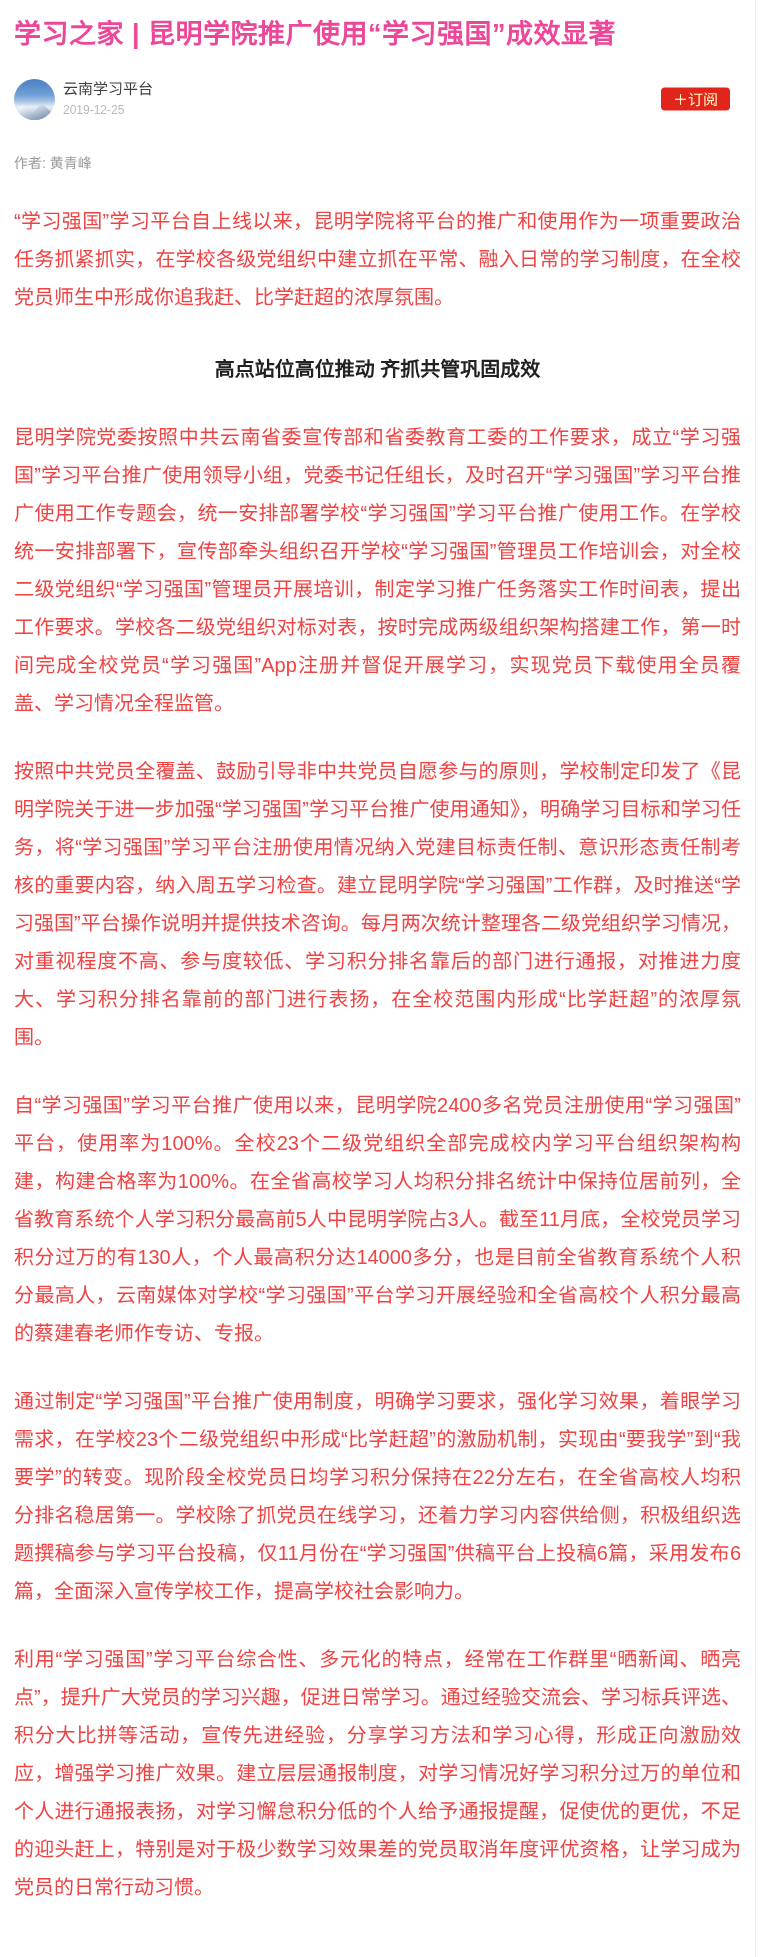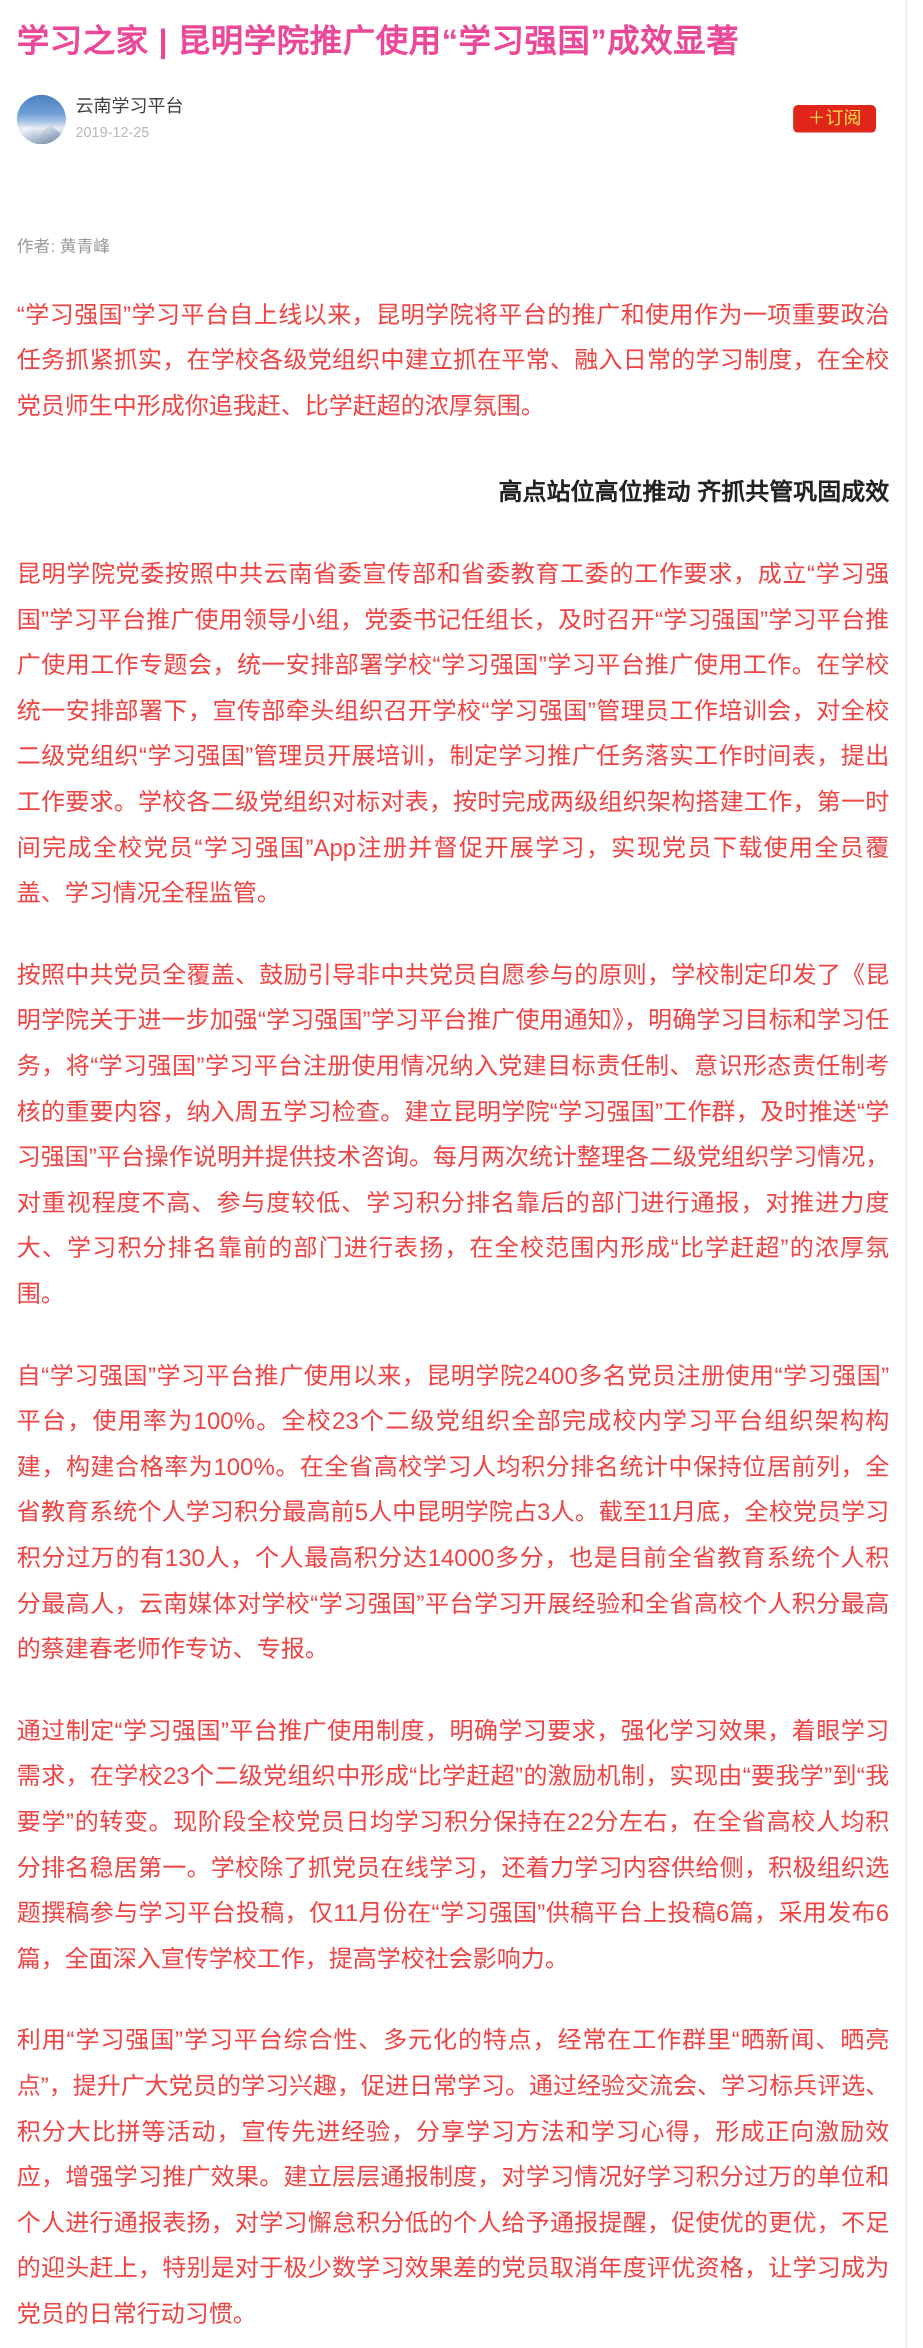--- a/index.html
+++ b/index.html
@@ -63,47 +63,47 @@
     color: #b9b9b9;
     line-height: 18px;
     margin-top: 2px;
   }
   .subscribe-btn {
     position: absolute;
     right: 11px;
     top: 50%;
     transform: translateY(-50%);
     background: #e1251b;
-    color: #fde047;
+    color: #fef9c3;
     border: none;
     border-radius: 4px;
     font-size: 15px;
     line-height: 1;
     padding: 4px 12px;
     cursor: pointer;
     font-family: inherit;
   }
   .author-line {
-    margin-top: 74px;
+    margin-top: 32px;
     font-size: 14px;
     color: #9b9b9b;
   }
   .article-body { margin-top: 16px; }
   .article-body p {
     font-size: 20px;
     line-height: 38px;
     color: #ef4444;
     text-align: justify;
     margin-top: 30px;
   }
   .article-body p.section-heading {
     font-weight: 700;
     color: #222;
     margin-top: 34px;
-    text-align: right;
+    text-align: center;
   }
 </style>
 </head>
 <body>
 
 <div class="page">
 
   <h1 class="article-title">学习之家 | 昆明学院推广使用“学习强国”成效显著</h1>
 
   <div class="byline">

